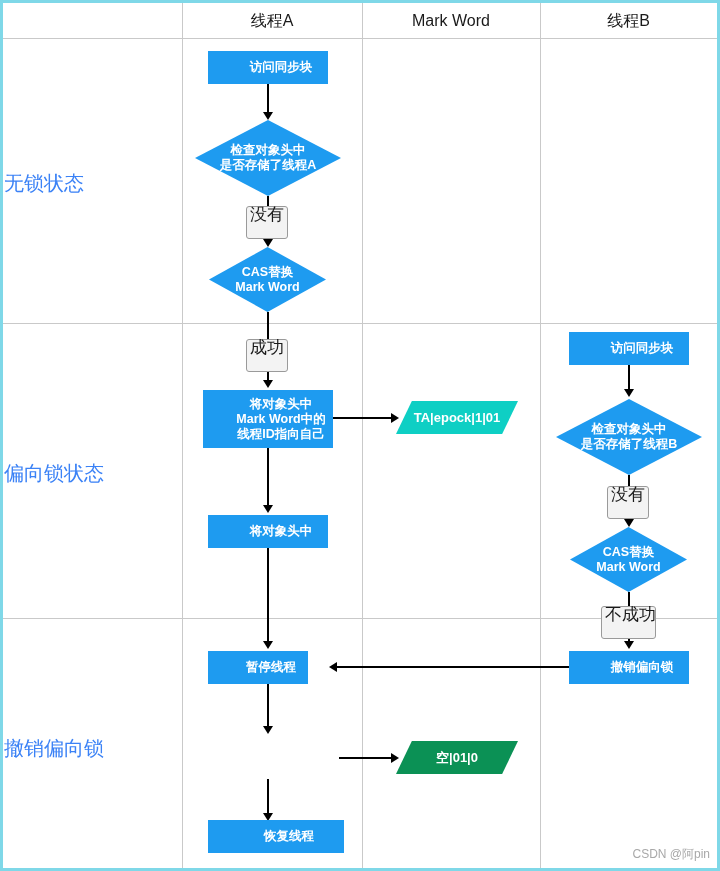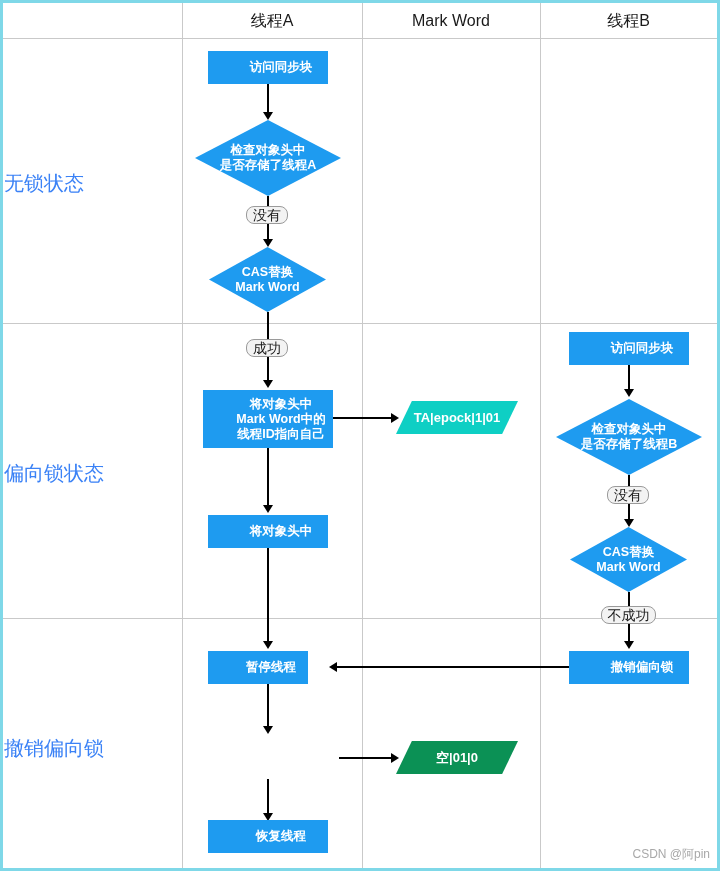--- a/index.html
+++ b/index.html
@@ -114,25 +114,25 @@
     font-weight: bold;
     font-size: 13px;
     white-space: nowrap;
   }
 
   
   .elabel {
     position: absolute;
     background: #f3f3f3;
     border: 1px solid #9a9a9a;
-    border-radius: 8px;
-    font-size: 14px;
+    border-radius: 3px;
+    font-size: 17px;
     color: #1a1a1a;
     line-height: 16px;
-    height: 18px;
+    height: 33px;
     text-align: center;
     white-space: nowrap;
     z-index: 6;
     padding: 0 3px;
   }
 
   
   .conn-v {
     position: absolute;
     width: 2px;
@@ -258,21 +258,21 @@
   <div class="arrow-right" style="left:391px; top:753px;"></div>
 
   <div class="para" style="left:396px; top:741px; width:122px; height:33px;">
     <div class="para-shape para-green"></div>
     <div class="para-text">空|01|0</div>
   </div>
 
   <div class="conn-v" style="left:267px; top:779px; height:39px;"></div>
   <div class="arrow-down" style="left:263px; top:813px;"></div>
 
-  <div class="node rect" style="left:208px; top:820px; width:120px; height:33px;text-align:right;">恢复线程</div>
+  <div class="node rect" style="left:208px; top:820px; width:136px; height:33px;text-align:right;">恢复线程</div>
 
   <div class="node rect" style="left:569px; top:332px; width:120px; height:33px;">访问同步块</div>
 
   <div class="conn-v" style="left:628px; top:365px; height:28px;"></div>
   <div class="arrow-down" style="left:624px; top:389px;"></div>
 
   <div class="diamond-wrap" style="left:556px; top:399px; width:146px; height:76px;">
     <div class="diamond-shape"></div>
     <div class="diamond-text">检查对象头中
 是否存储了线程B</div>

